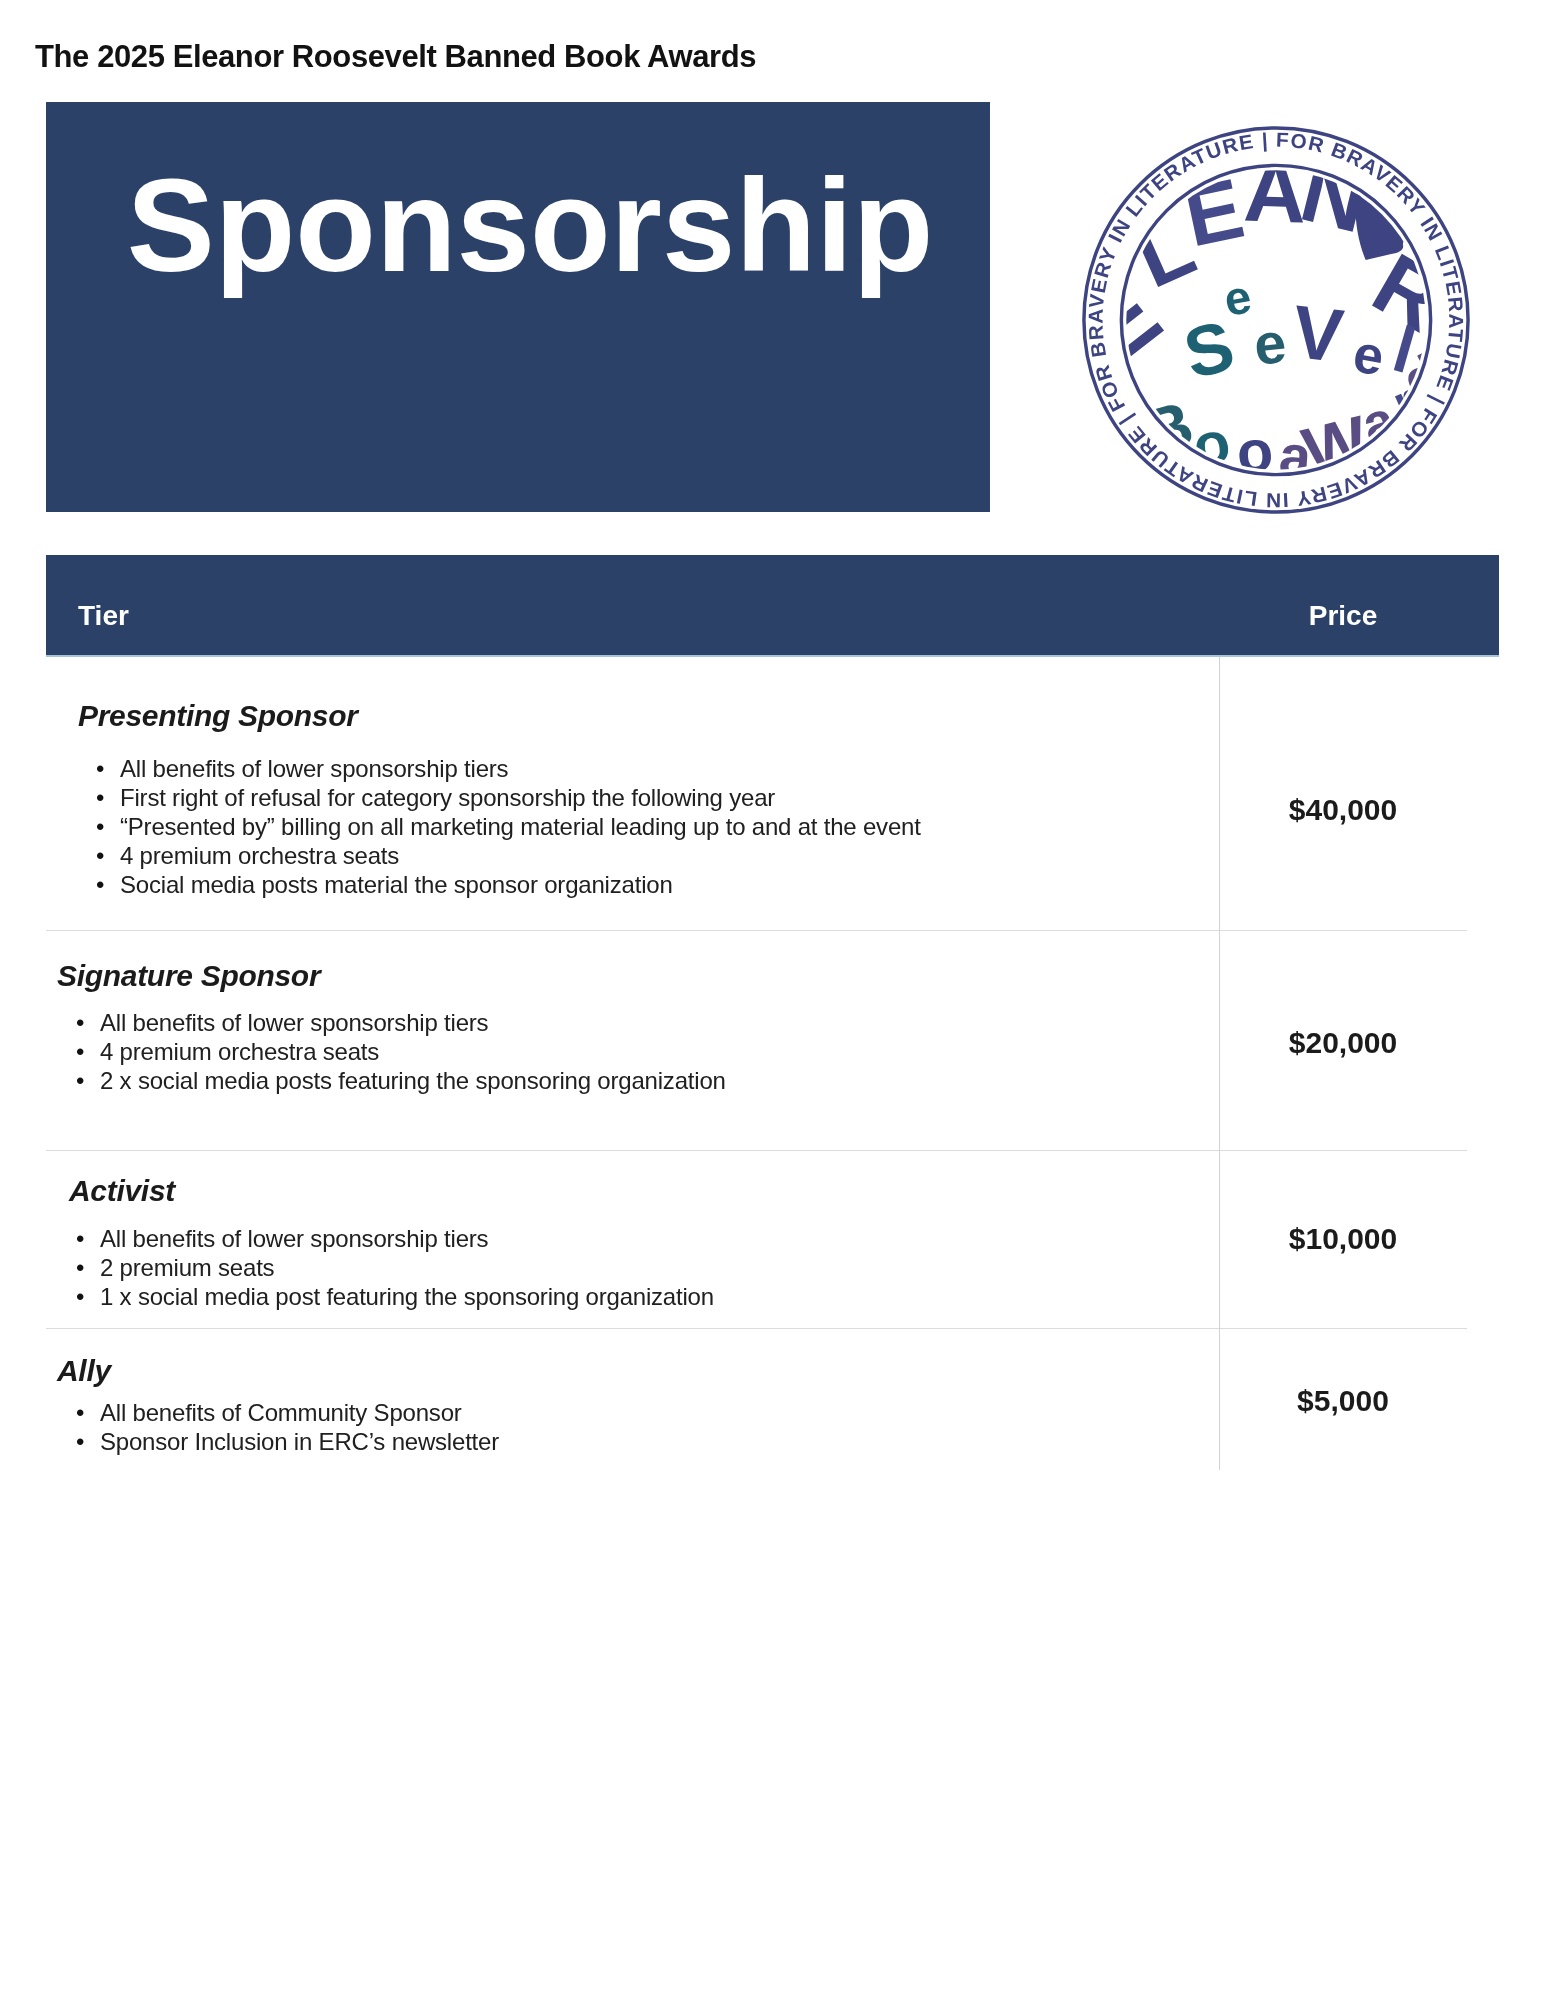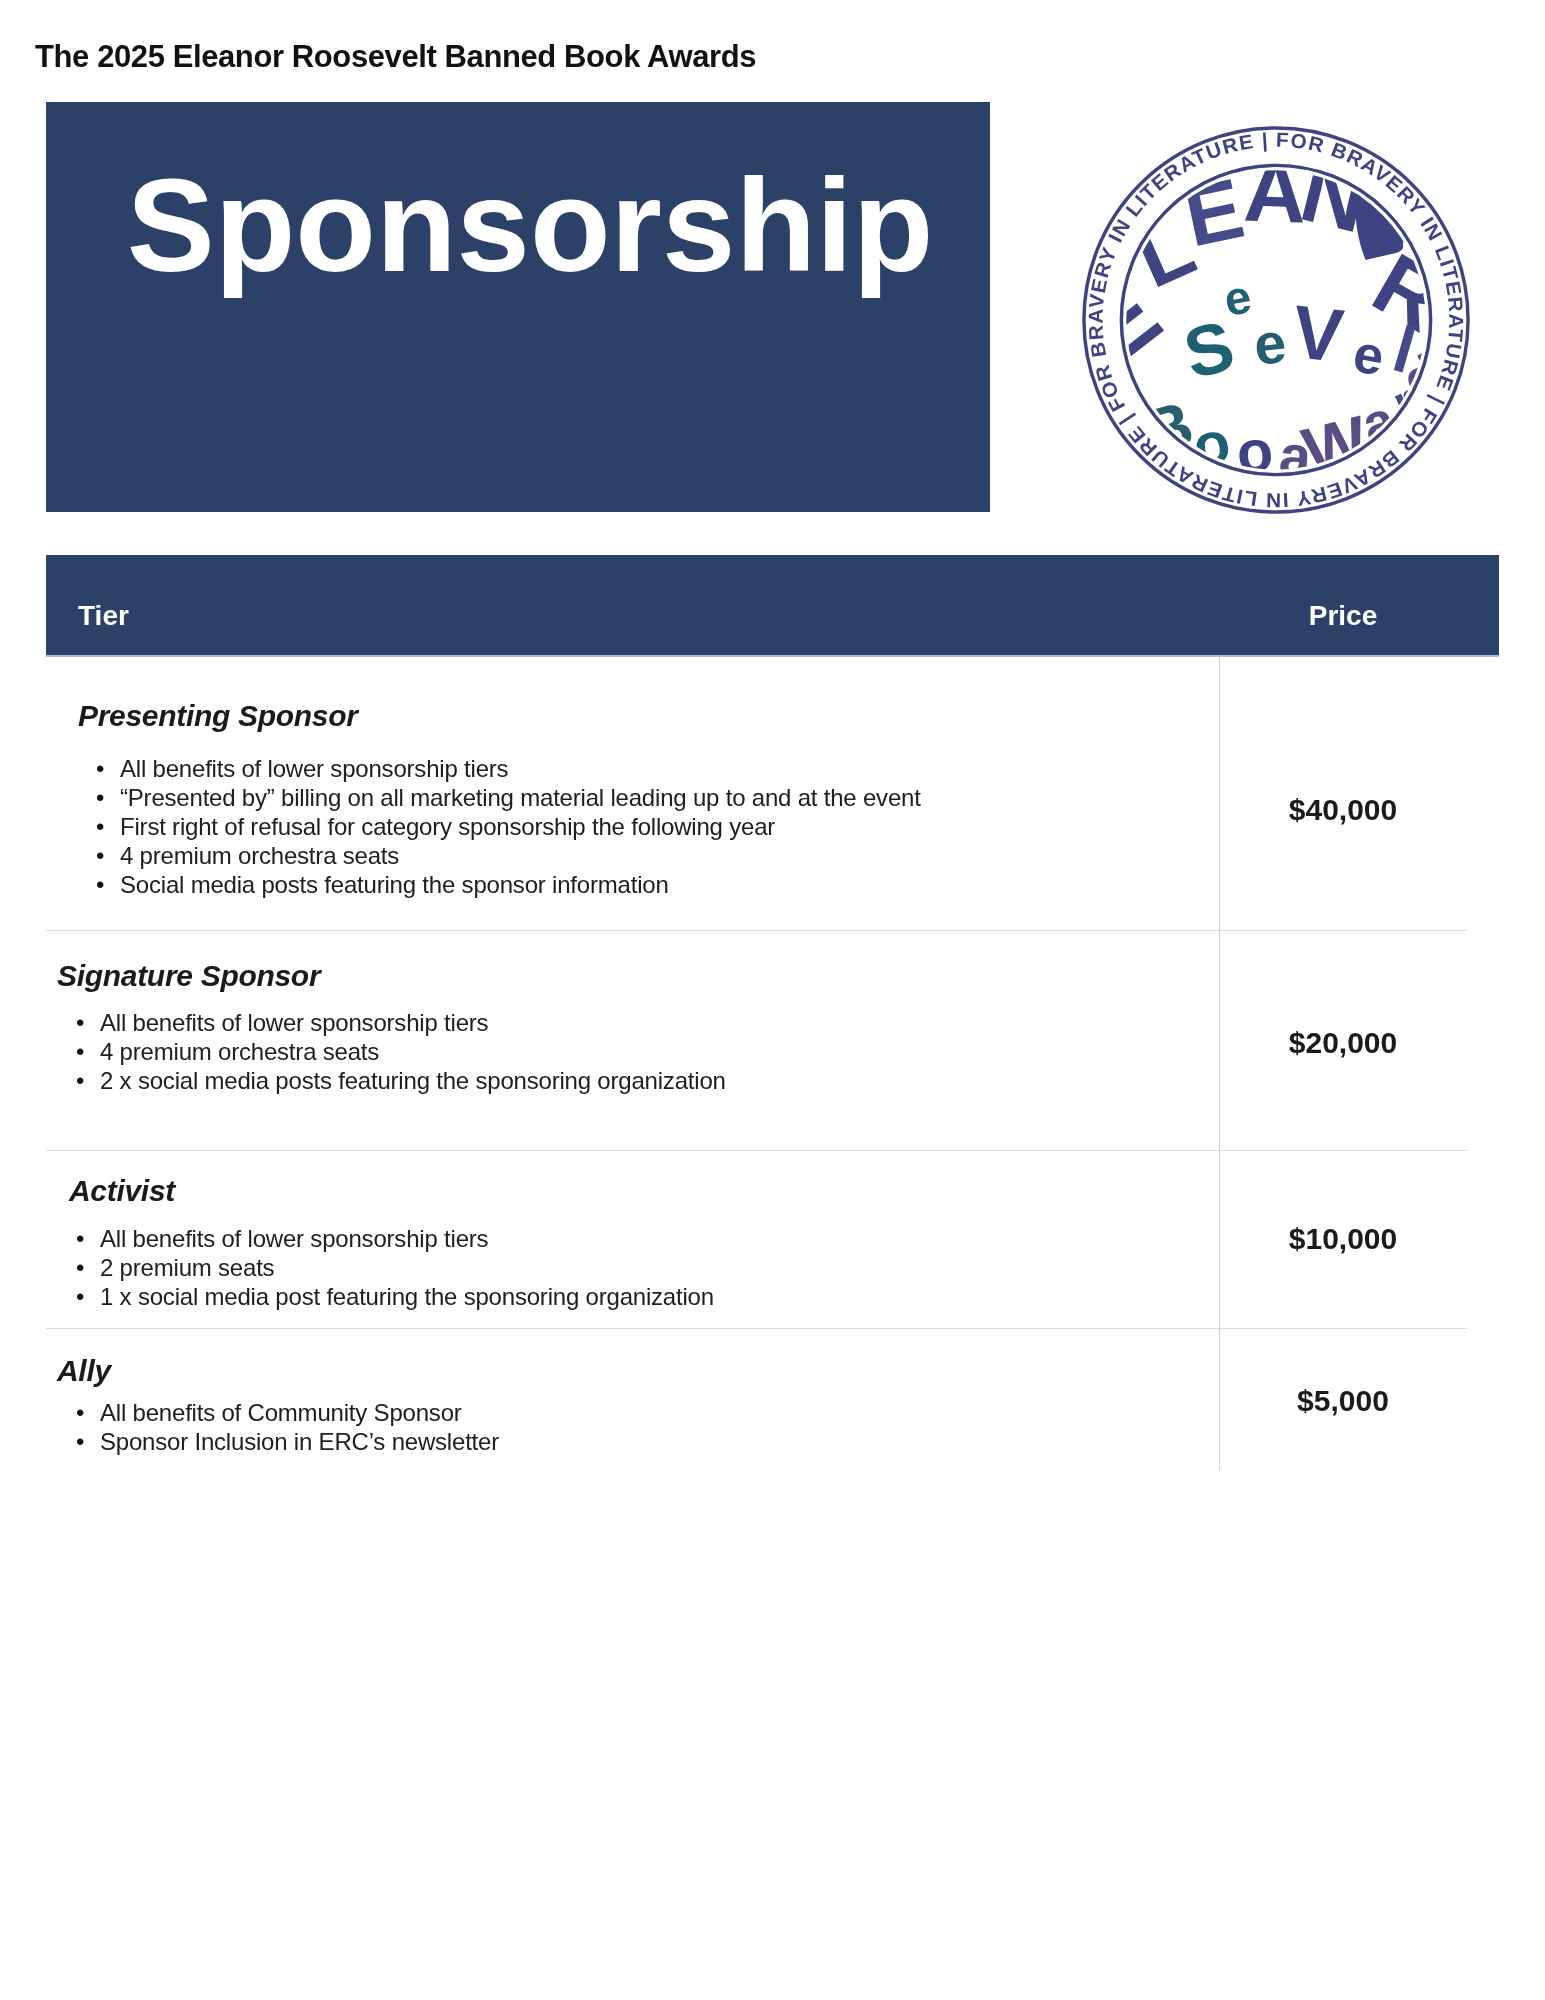--- a/index.html
+++ b/index.html
@@ -120,24 +120,24 @@
   </div>
 
   <div class="hline hl-1"></div>
   <div class="hline hl-2"></div>
   <div class="hline hl-3"></div>
   <div class="vline"></div>
 
   <div class="tier-name tn-1">Presenting Sponsor</div>
   <ul class="benefits ul-1">
     <li>All benefits of lower sponsorship tiers</li>
+    <li>First right of refusal for category sponsorship the following year</li>
     <li>“Presented by” billing on all marketing material leading up to and at the event</li>
-    <li>First right of refusal for category sponsorship the following year</li>
     <li>4 premium orchestra seats</li>
-    <li>Social media posts featuring the sponsor information</li>
+    <li>Social media posts material the sponsor organization</li>
   </ul>
   <div class="price pr-1">$40,000</div>
 
   <div class="tier-name tn-2">Signature Sponsor</div>
   <ul class="benefits ul-2">
     <li>All benefits of lower sponsorship tiers</li>
     <li>4 premium orchestra seats</li>
     <li>2 x social media posts featuring the sponsoring organization</li>
   </ul>
   <div class="price pr-2">$20,000</div>

